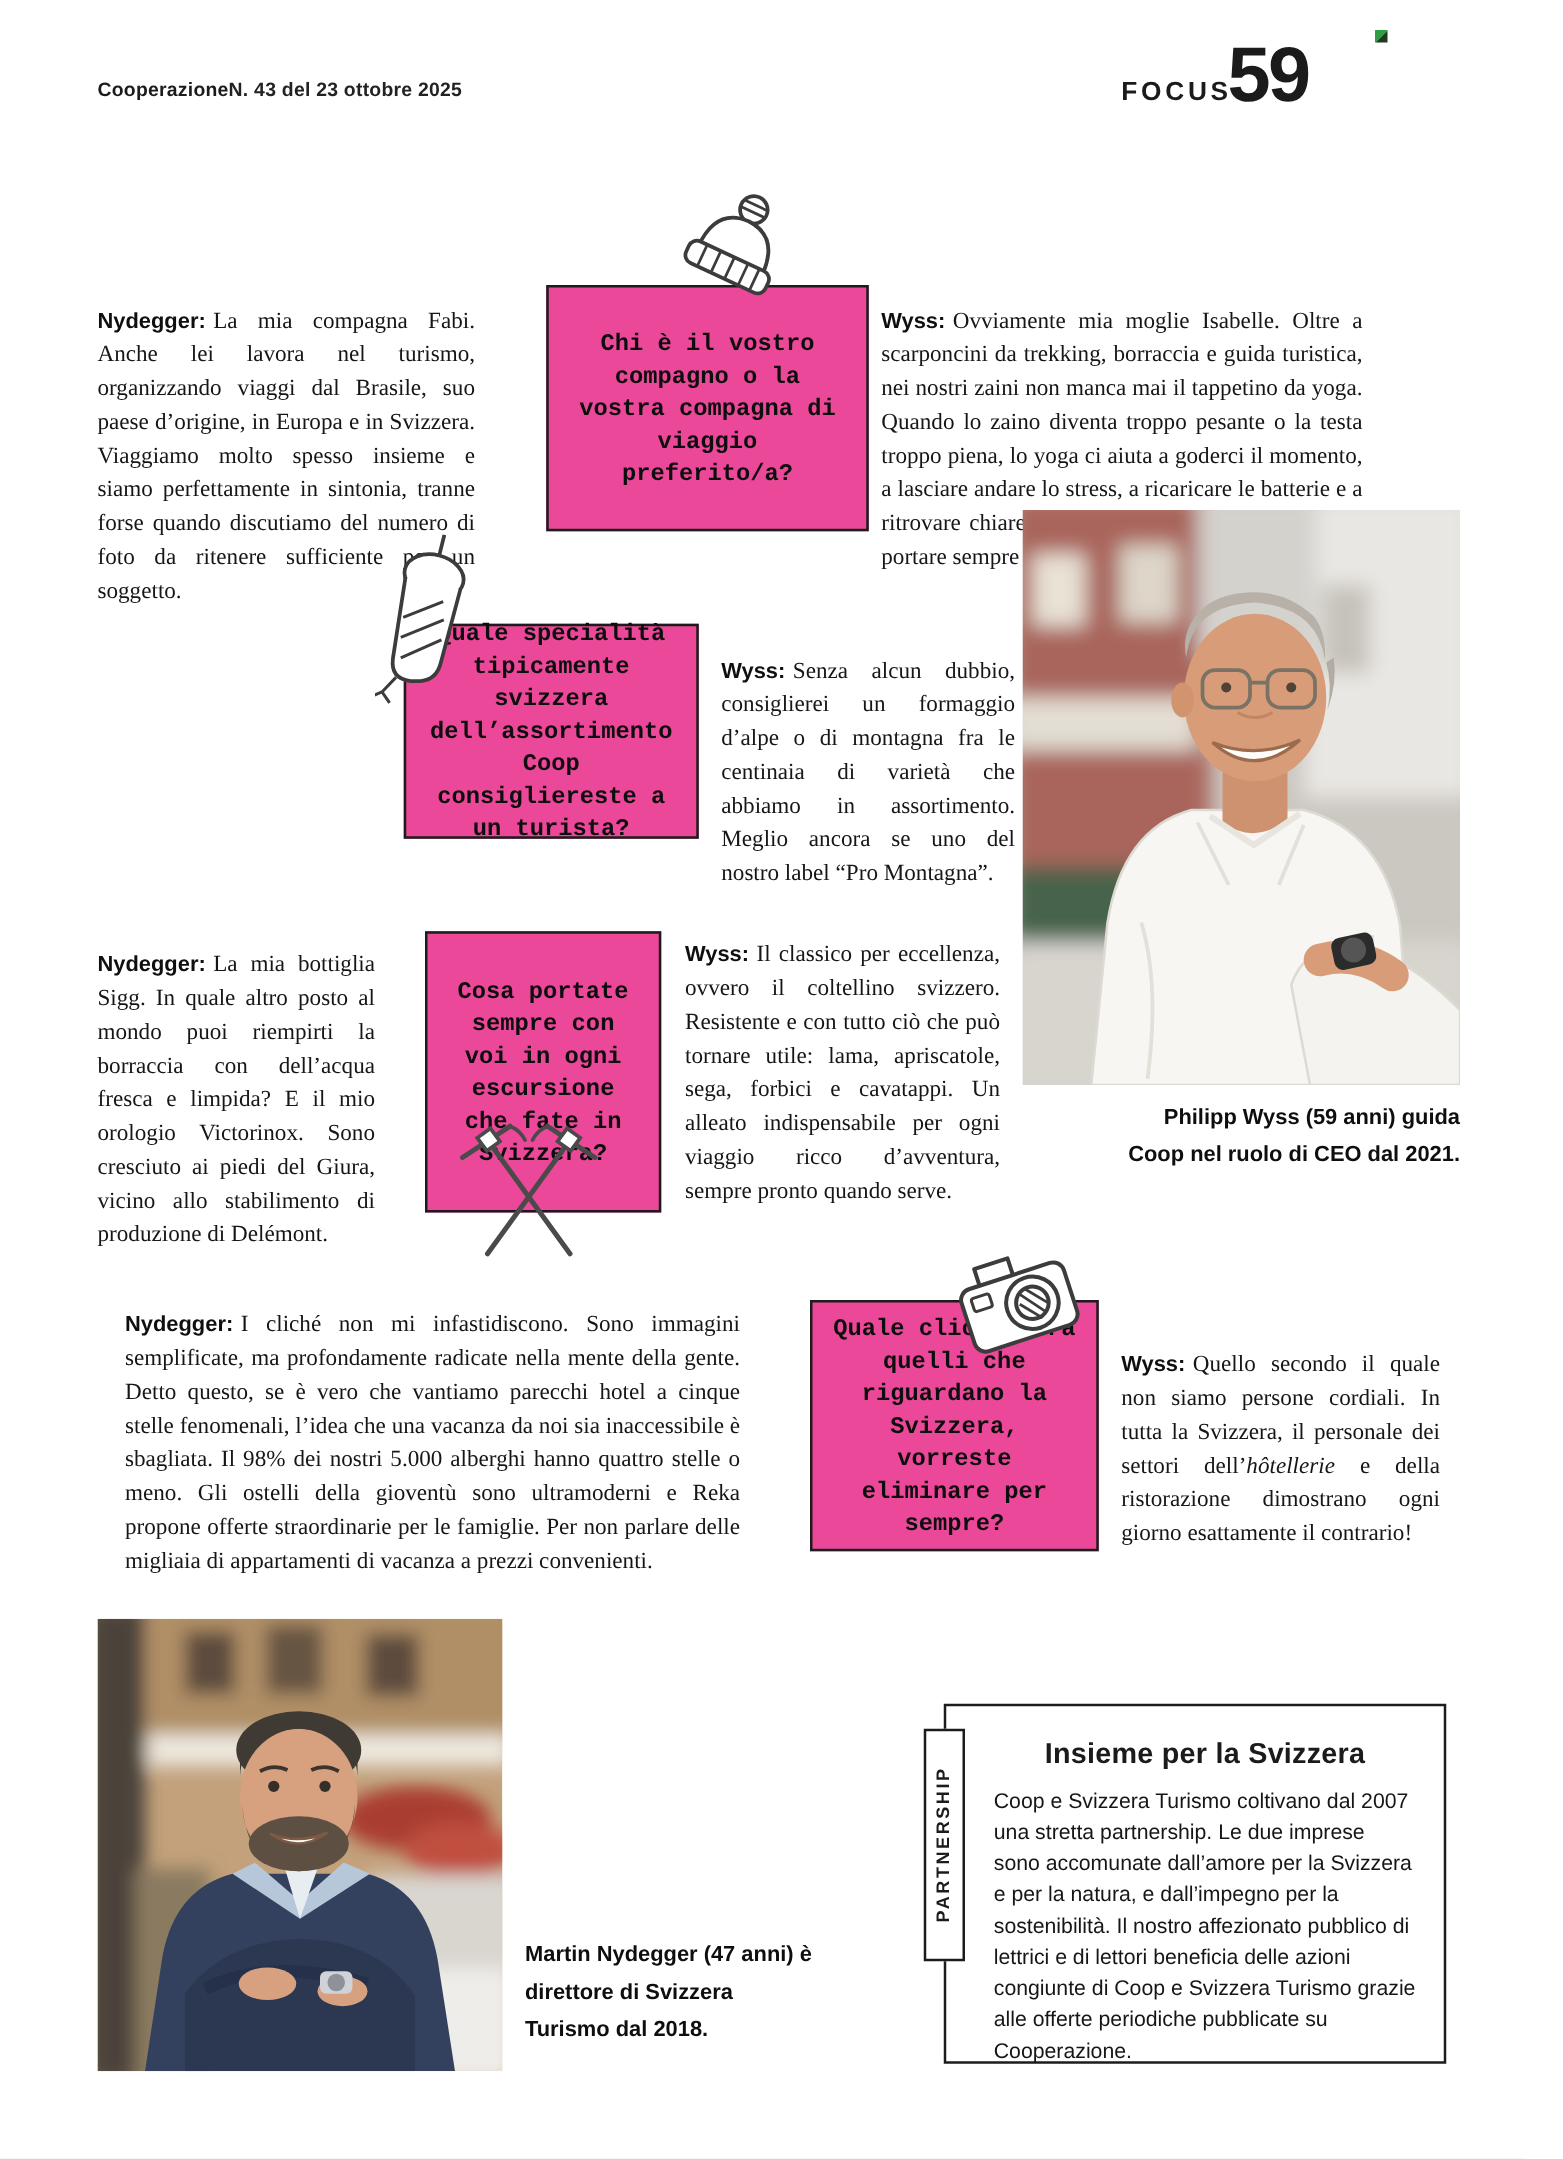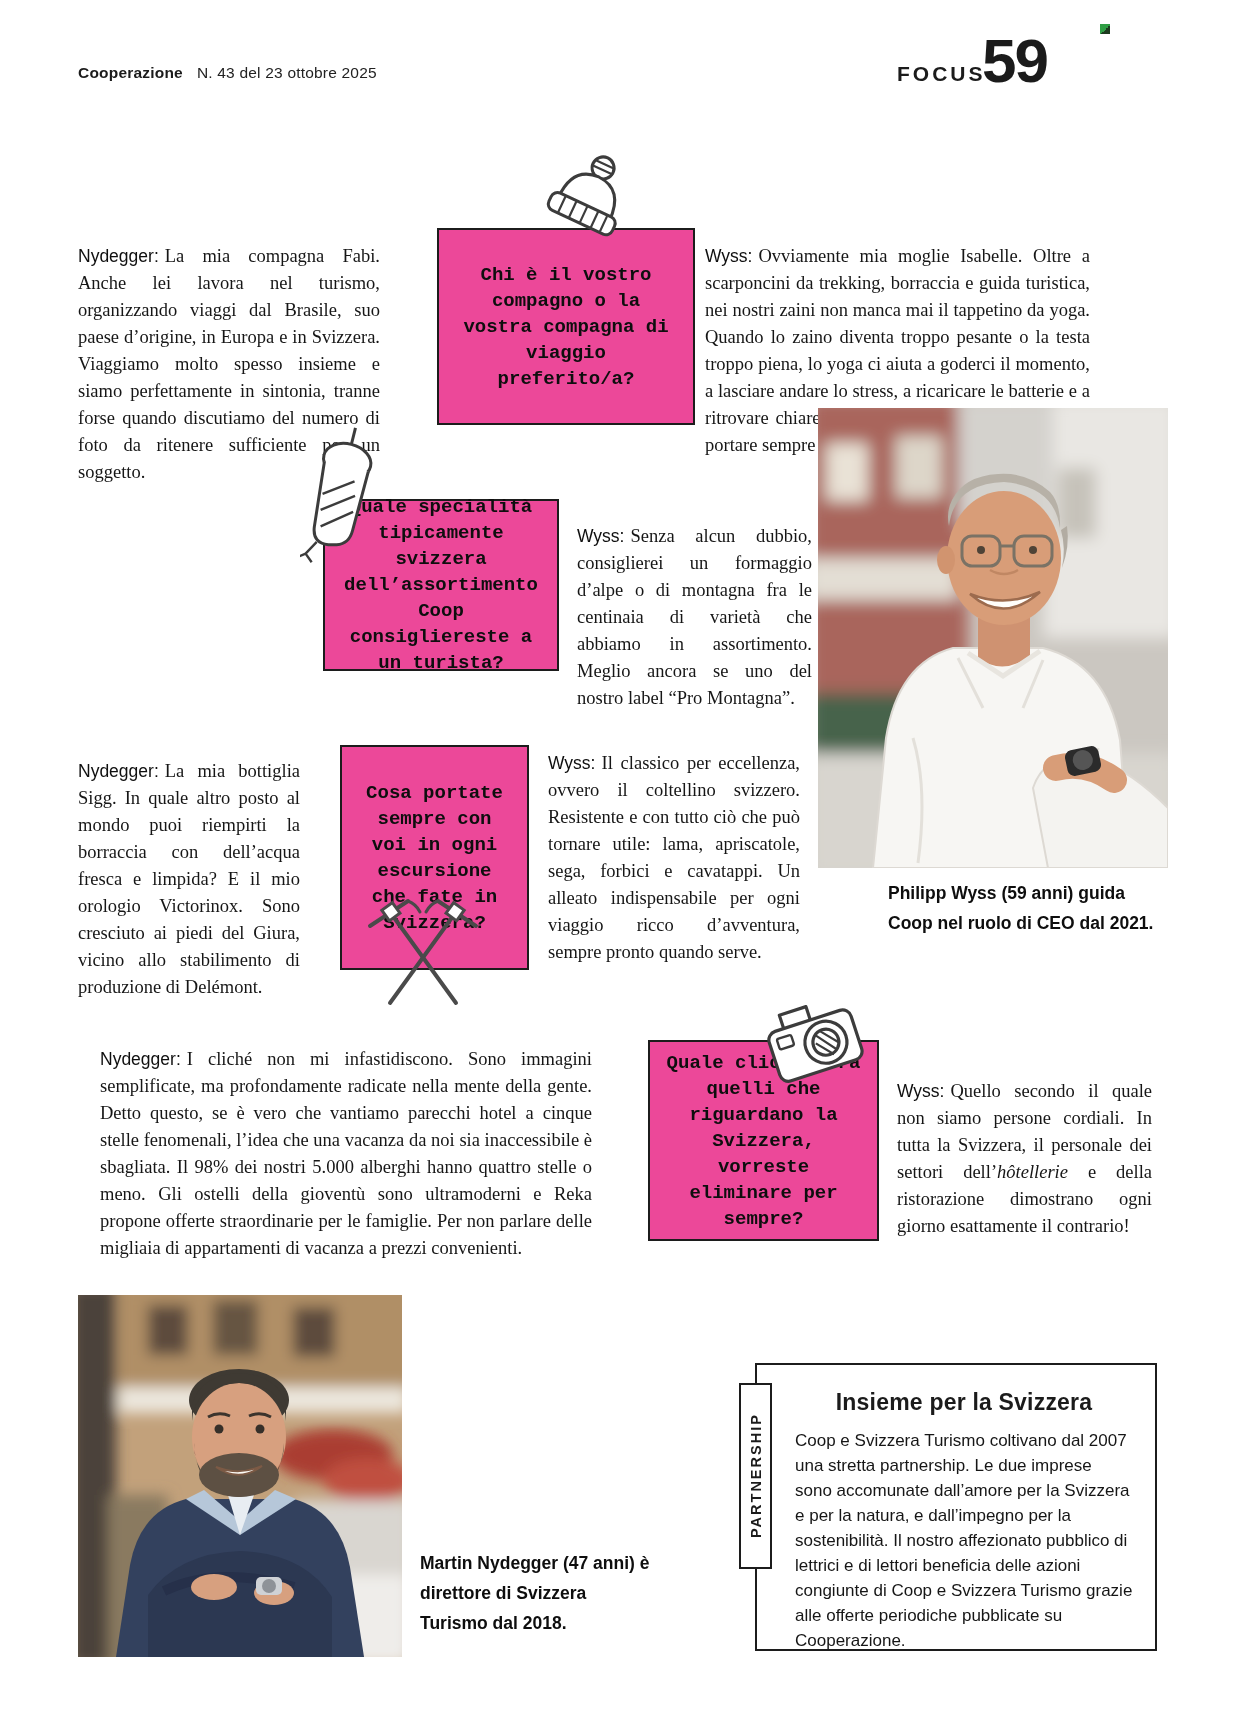--- a/index.html
+++ b/index.html
@@ -6,55 +6,55 @@
   .page{
     position:relative; width:1250px; height:1727px; margin:0 auto;
     background:#ffffff; overflow:hidden;
     font-family:"Liberation Sans", sans-serif; color:#1b1b1b;
   }
   .abs{position:absolute;}
 
   
   .brand{left:78px; top:64px; font-size:15.5px; letter-spacing:.2px;}
   .brand-name{font-weight:700;}
-  .issue{font-weight:400; margin-left:14px; color:#222;}
+  .issue{font-weight:700; color:#222;}
   .focus{left:897px; top:62px; font-weight:700; font-size:21px; letter-spacing:3px;}
   .pageno{left:982px; top:30px; font-weight:700; font-size:62px; letter-spacing:-2px; line-height:1;}
   .corner-mark{left:1100px; top:24px; width:10px; height:10px;
     background:linear-gradient(135deg,#2f9e44 55%,#1d3b1f 55%);}
 
   
   .serif{
     font-family:"Liberation Serif", serif;
     font-size:18.5px; line-height:27px; text-align:justify;
     hyphens:auto; -webkit-hyphens:auto; margin:0; color:#161616;
   }
   .spk{
-    font-family:"Liberation Sans", sans-serif; font-weight:400;
+    font-family:"Liberation Sans", sans-serif; font-weight:700;
     font-size:17.5px; margin-right:6px; color:#0f0f0f;
   }
 
   
   .qbox{
     position:absolute; border:2px solid #1c1c1c; background:#ec4899;
     display:flex; align-items:center; justify-content:center; text-align:center;font-family:Liberation Mono, monospace;
   }
   .qtext{
     font-weight:700; font-size:19px; line-height:26px; color:#0e0e0e; padding:0 13px;
   }
   .icon{position:absolute;}
   .icon svg{display:block;}
 
   
   .photo{position:absolute; margin:0; overflow:hidden;}
   .photo svg{display:block;}
   .cap{
     position:absolute; font-weight:700; font-size:17.5px; line-height:30px; color:#0e0e0e;
   }
-  .cap.right{text-align:left;}
+  .cap.right{text-align:right;}
 
   
   .pbox{
     position:absolute; left:755px; top:1363px; width:402px; height:288px;
     border:2px solid #1c1c1c; box-sizing:border-box; background:#fff;
     padding:24px 22px 0 38px;
   }
   .pbox h3{margin:0 0 12px 0; font-size:23px; font-weight:700; letter-spacing:.2px;text-align:center;}
   .pbox p{margin:0; font-size:17px; line-height:25px; font-weight:400; color:#161616;}
   .ptab{

